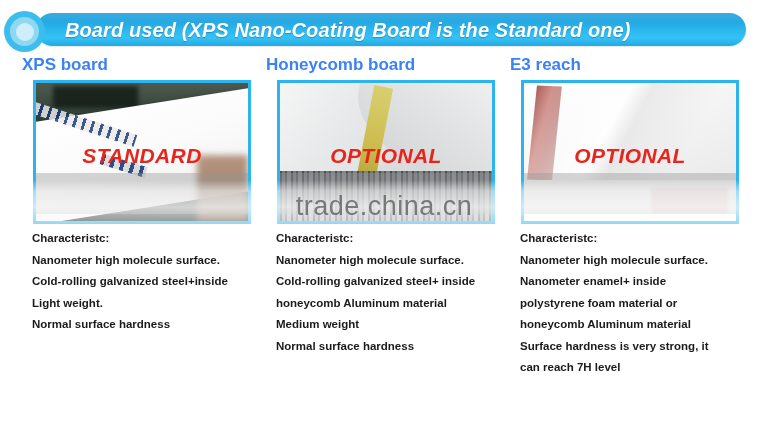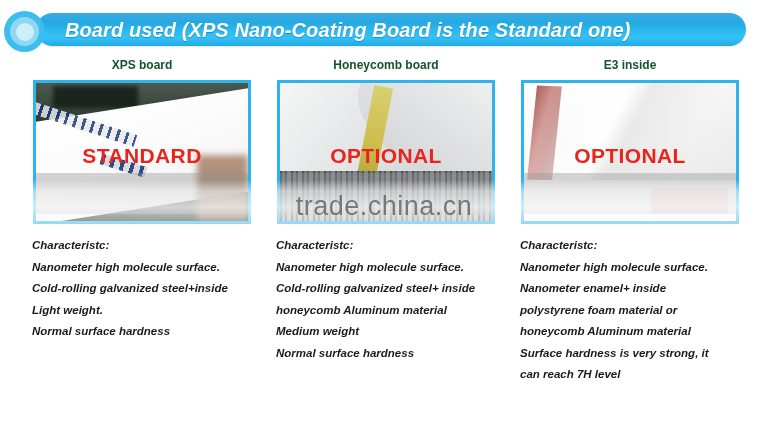--- a/index.html
+++ b/index.html
@@ -102,37 +102,37 @@
     top: 0;
     width: 240px;
   }
   .col-1 { left: 22px; }
   .col-2 { left: 266px; }
   .col-3 { left: 510px; }
 
   .col-title {
     height: 26px;
     line-height: 26px;
-    text-align: center;
-    color: #14532d;
-    font-size: 12px;
+    color: #3b82f6;
+    font-size: 17px;
     font-weight: bold;
     white-space: nowrap;
   }
 
   
   .photo {
     position: relative;
-    margin: 2px auto 11px auto;
+    margin: 2px auto 4px auto;
     width: 218px;
     height: 144px;
     border: 3px solid #2bb4ee;
     box-sizing: border-box;
     overflow: hidden;
     background: #dddddd;
+    font-style: italic;
   }
   .photo-inner {
     position: absolute;
     inset: 0;
   }
 
   
   .p1-bg {
     position: absolute; inset: 0;
     background:
@@ -316,21 +316,20 @@
       rgba(255,255,255,0.55) 20%,
       rgba(255,255,255,0.75) 50%,
       rgba(255,255,255,0.50) 80%,
       rgba(255,255,255,0) 100%);
   }
 
   
   .chars {
     margin-top: 2px;
     padding-left: 10px;
-    font-style: italic;
   }
   .chars-line {
     font-size: 11.5px;
     font-weight: bold;
     color: #1b1b1b;
     line-height: 21.5px;
     white-space: nowrap;
   }
 </style>
 </head>
@@ -392,21 +391,21 @@
       <div class="chars-line">Characteristc:</div>
       <div class="chars-line">Nanometer high molecule surface.</div>
       <div class="chars-line">Cold-rolling galvanized steel+ inside</div>
       <div class="chars-line">honeycomb Aluminum  material</div>
       <div class="chars-line">Medium weight</div>
       <div class="chars-line">Normal surface hardness</div>
     </div>
   </div>
 
   <div class="column col-3">
-    <div class="col-title">E3 inside</div>
+    <div class="col-title">E3 reach</div>
     <div class="photo">
       <div class="photo-inner">
         <div class="p3-bg"></div>
         <div class="p3-red"></div>
         <div class="p3-sheen"></div>
         <div class="p3-white-base"></div>
         <div class="p3-pink"></div>
       </div>
       <div class="watermark-band"></div>
       <div class="photo-label">OPTIONAL</div>

